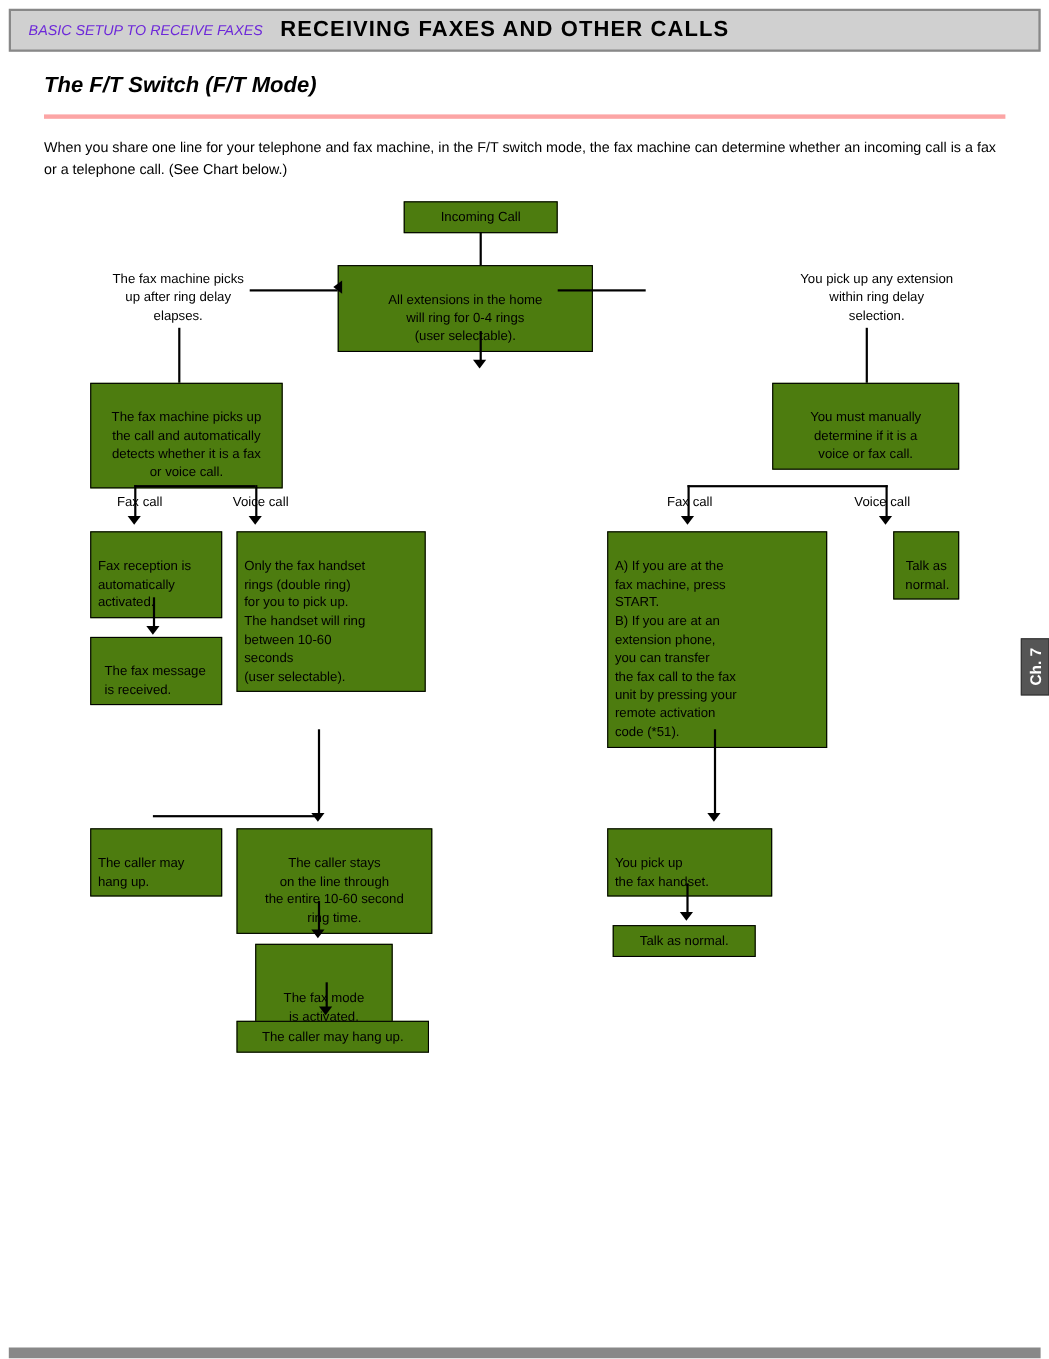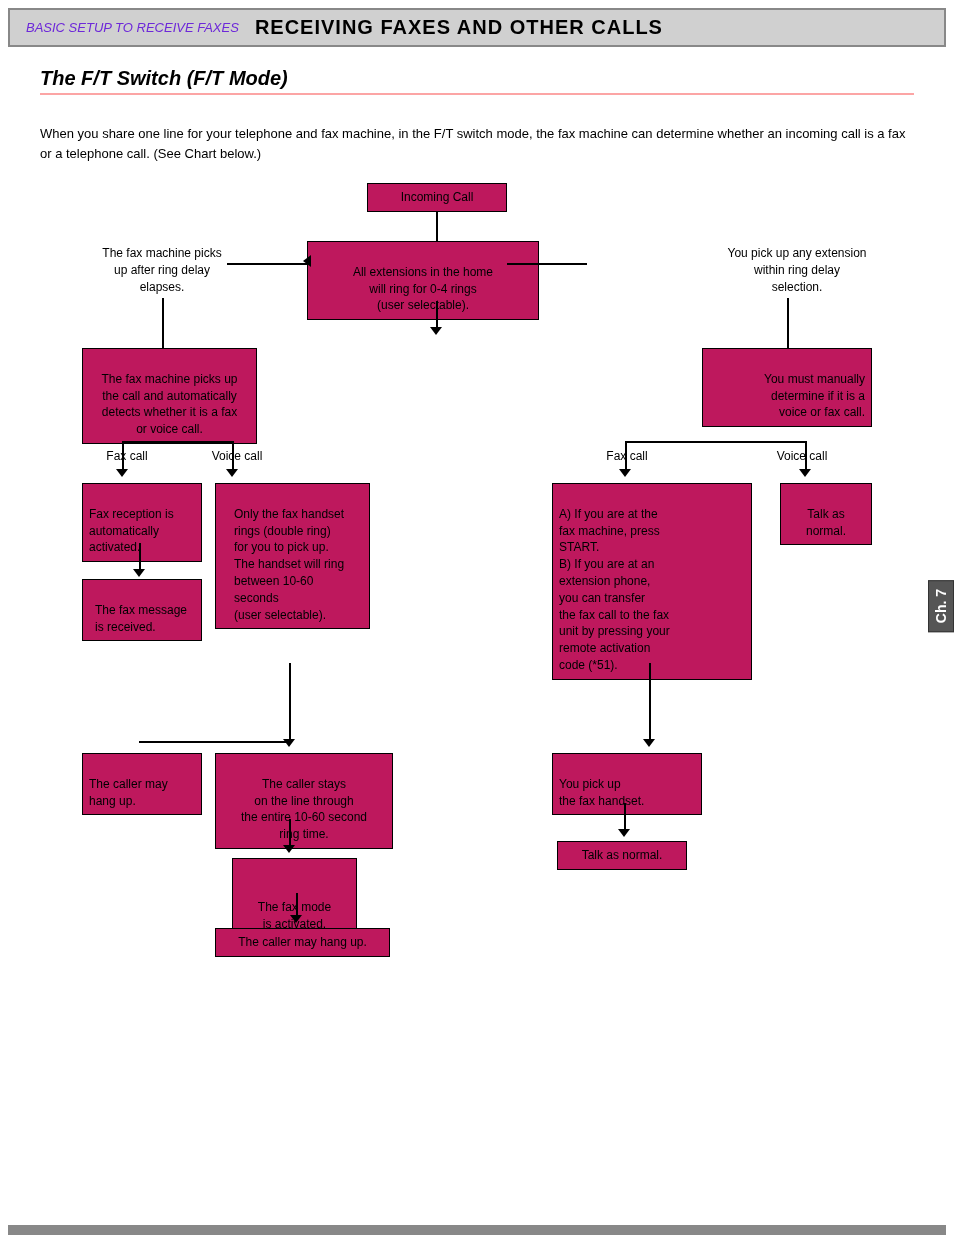--- a/index.html
+++ b/index.html
@@ -37,41 +37,41 @@
 
     
     .content {
       padding: 20px 40px 40px 40px;
     }
 
     .section-title {
       font-size: 20px;
       font-style: italic;
       font-weight: bold;
-      border-bottom: 2px solid #fca5a5;
-      padding-bottom: 3px;
-      margin-bottom: 29px;
+      border-bottom: 4px solid #fca5a5;
+      padding-bottom: 14px;
+      margin-bottom: 16px;
     }
 
     .intro-text {
       font-size: 13px;
       line-height: 1.5;
       margin-bottom: 20px;
     }
 
     
     .flowchart {
       position: relative;
       width: 820px;
       margin: 0 auto;
     }
 
     .fc-box {
       border: 1.5px solid #000;
-      background: #be185d;
+      background: #4d7c0f;
       font-size: 12px;
       text-align: center;
       padding: 5px 8px;
       line-height: 1.4;
       position: absolute;
     }
 
     
     .arrow-down {
       position: absolute;
@@ -189,21 +189,21 @@
 
     <div class="arrow-down" style="left: 363px; top: 144px;"></div>
 
     <div class="fc-box" style="left: 15px; top: 165px; width: 175px; white-space: pre-line; text-align: center; padding: 5px 6px;">
       <span>The fax machine picks up
 the call and automatically
 detects whether it is a fax
 or voice call.</span>
     </div>
 
-    <div class="fc-box" style="right: 15px; top: 165px; width: 170px; white-space: pre-line; text-align: right; padding: 5px 6px;">
+    <div class="fc-box" style="right: 15px; top: 165px; width: 170px; white-space: pre-line; text-align: center; padding: 5px 6px;">
       <span>You must manually
 determine if it is a
 voice or fax call.</span>
     </div>
 
     <div class="fc-label" style="left: 30px; top: 265px; width: 60px; font-weight: normal;">Fax call</div>
 
     <div class="fc-label" style="left: 135px; top: 265px; width: 70px; font-weight: normal;">Voice call</div>
 
     <div class="fc-label" style="left: 530px; top: 265px; width: 60px; font-weight: normal;">Fax call</div>
@@ -225,21 +225,21 @@
     <div class="h-line" style="left: 55px; top: 258px; width: 110px;"></div>
 
     <div class="h-line" style="left: 558px; top: 258px; width: 182px;"></div>
 
     <div class="fc-box" style="left: 15px; top: 300px; width: 120px; white-space: pre-line; text-align: left; padding: 5px 6px;">
       <span>Fax reception is
 automatically
 activated.</span>
     </div>
 
-    <div class="fc-box" style="left: 148px; top: 300px; width: 155px; white-space: pre-line; text-align: left; padding: 5px 18px;">
+    <div class="fc-box" style="left: 148px; top: 300px; width: 172px; white-space: pre-line; text-align: left; padding: 5px 6px;">
       <span>Only the fax handset
 rings (double ring)
 for you to pick up.
 The handset will ring
 between 10-60
 seconds
 (user selectable).</span>
     </div>
 
     <div class="fc-box" style="left: 485px; top: 300px; width: 200px; white-space: pre-line; text-align: left; padding: 5px 6px;">
@@ -248,21 +248,21 @@
 START.
 B) If you are at an
 extension phone,
 you can transfer
 the fax call to the fax
 unit by pressing your
 remote activation
 code (*51).</span>
     </div>
 
-    <div class="fc-box" style="right: 15px; top: 300px; width: 92px; white-space: pre-line; text-align: center; padding: 5px 10px;">
+    <div class="fc-box" style="right: 15px; top: 300px; width: 60px; white-space: pre-line; text-align: center; padding: 5px 10px;">
       <span>Talk as
 normal.</span>
     </div>
 
     <div class="v-line" style="left: 72px; top: 360px; height: 30px;"></div>
     <div class="arrow-down" style="left: 66px; top: 386px;"></div>
 
     <div class="fc-box" style="left: 15px; top: 396px; width: 120px; white-space: pre-line; text-align: left; padding: 5px 12px;">
       <span>The fax message
 is received.</span>

